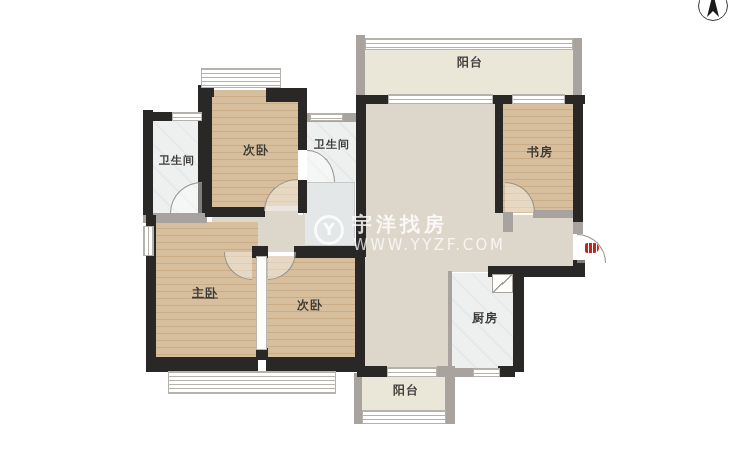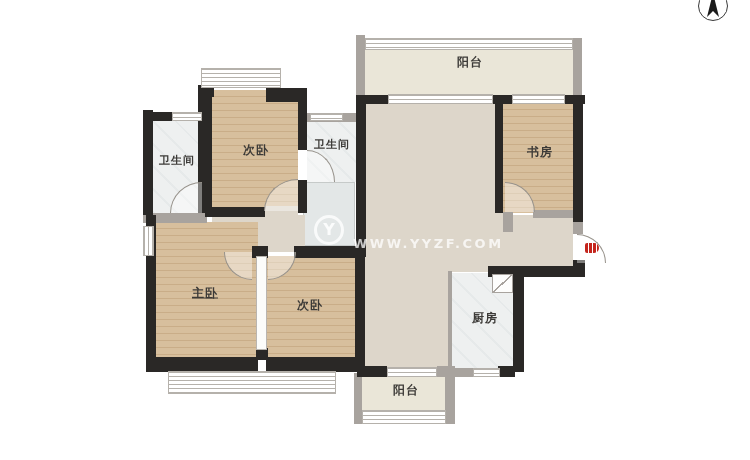--- a/index.html
+++ b/index.html
@@ -32,21 +32,21 @@
   
   .lbl{position:absolute;transform:translate(-50%,-50%);font-size:12px;font-weight:bold;
        color:#3c3a37;letter-spacing:1px;white-space:nowrap;}
   .lbl.sm{font-size:11px;}
   
   .wm-logo{position:absolute;left:314px;top:215px;width:30px;height:30px;border:3px solid rgba(255,255,255,0.78);
            border-radius:50%;box-sizing:border-box;color:rgba(255,255,255,0.85);font-weight:bold;
            font-size:16px;line-height:24px;text-align:center;}
   .wm-brand{position:absolute;left:352px;top:211px;font-size:20px;font-weight:bold;
             color:rgba(255,255,255,0.82);letter-spacing:4px;white-space:nowrap;}
-  .wm-url{position:absolute;left:353px;top:236px;font-size:13px;font-weight:bold;
+  .wm-url{position:absolute;left:353px;top:236px;font-size:15px;font-weight:normal;
           color:rgba(255,255,255,0.75);letter-spacing:2.5px;white-space:nowrap;}
   
   .compass{position:absolute;left:698px;top:-9px;width:30px;height:30px;border:1.5px solid #3a3a3a;
            border-radius:50%;box-sizing:border-box;}
   .compass svg{position:absolute;left:2px;top:1px;}
   
   .entry-red{position:absolute;left:585px;top:243px;width:14px;height:10px;border-radius:2px 5px 5px 2px;
              background:repeating-linear-gradient(90deg,#c4251d 0 3px,#ffffff 3px 4px);}
   
   .sink{position:absolute;left:492px;top:274px;width:21px;height:19px;background:
@@ -146,20 +146,21 @@
   <div class="lbl" style="left:540px;top:152px;">书房</div>
   <div class="lbl" style="left:256px;top:150px;">次卧</div>
   <div class="lbl sm" style="left:177px;top:160px;">卫生间</div>
   <div class="lbl sm" style="left:332px;top:144px;">卫生间</div>
   <div class="lbl" style="left:205px;top:293px;text-decoration:underline;">主卧</div>
   <div class="lbl" style="left:310px;top:305px;">次卧</div>
   <div class="lbl" style="left:485px;top:318px;">厨房</div>
   <div class="lbl" style="left:406px;top:390px;">阳台</div>
 
   <div class="wm-logo">Y</div>
+  <div class="wm-brand">宇洋找房</div>
   <div class="wm-url">WWW.YYZF.COM</div>
 
   <div class="compass">
     <svg width="24" height="26" viewBox="0 0 24 26">
       <path d="M12 0 L6 24 L12 18 L18 24 Z" fill="#1b1b1b"></path>
     </svg>
   </div>
 
 </div>
 

